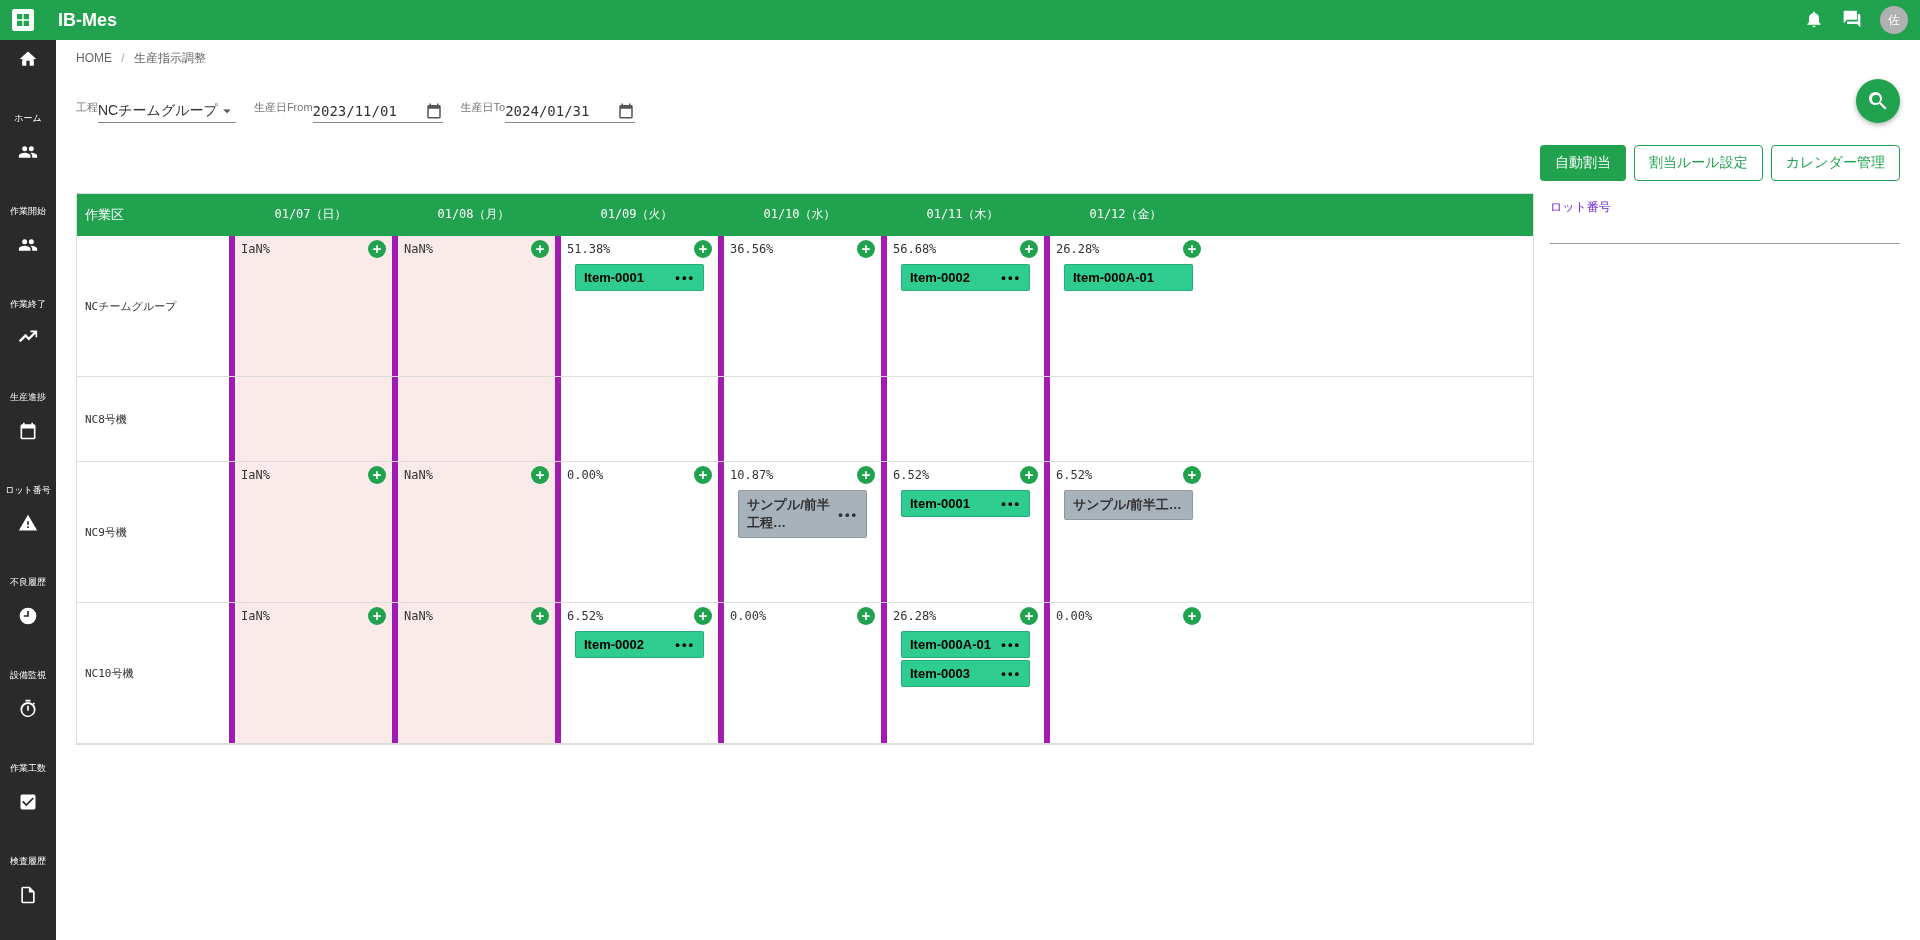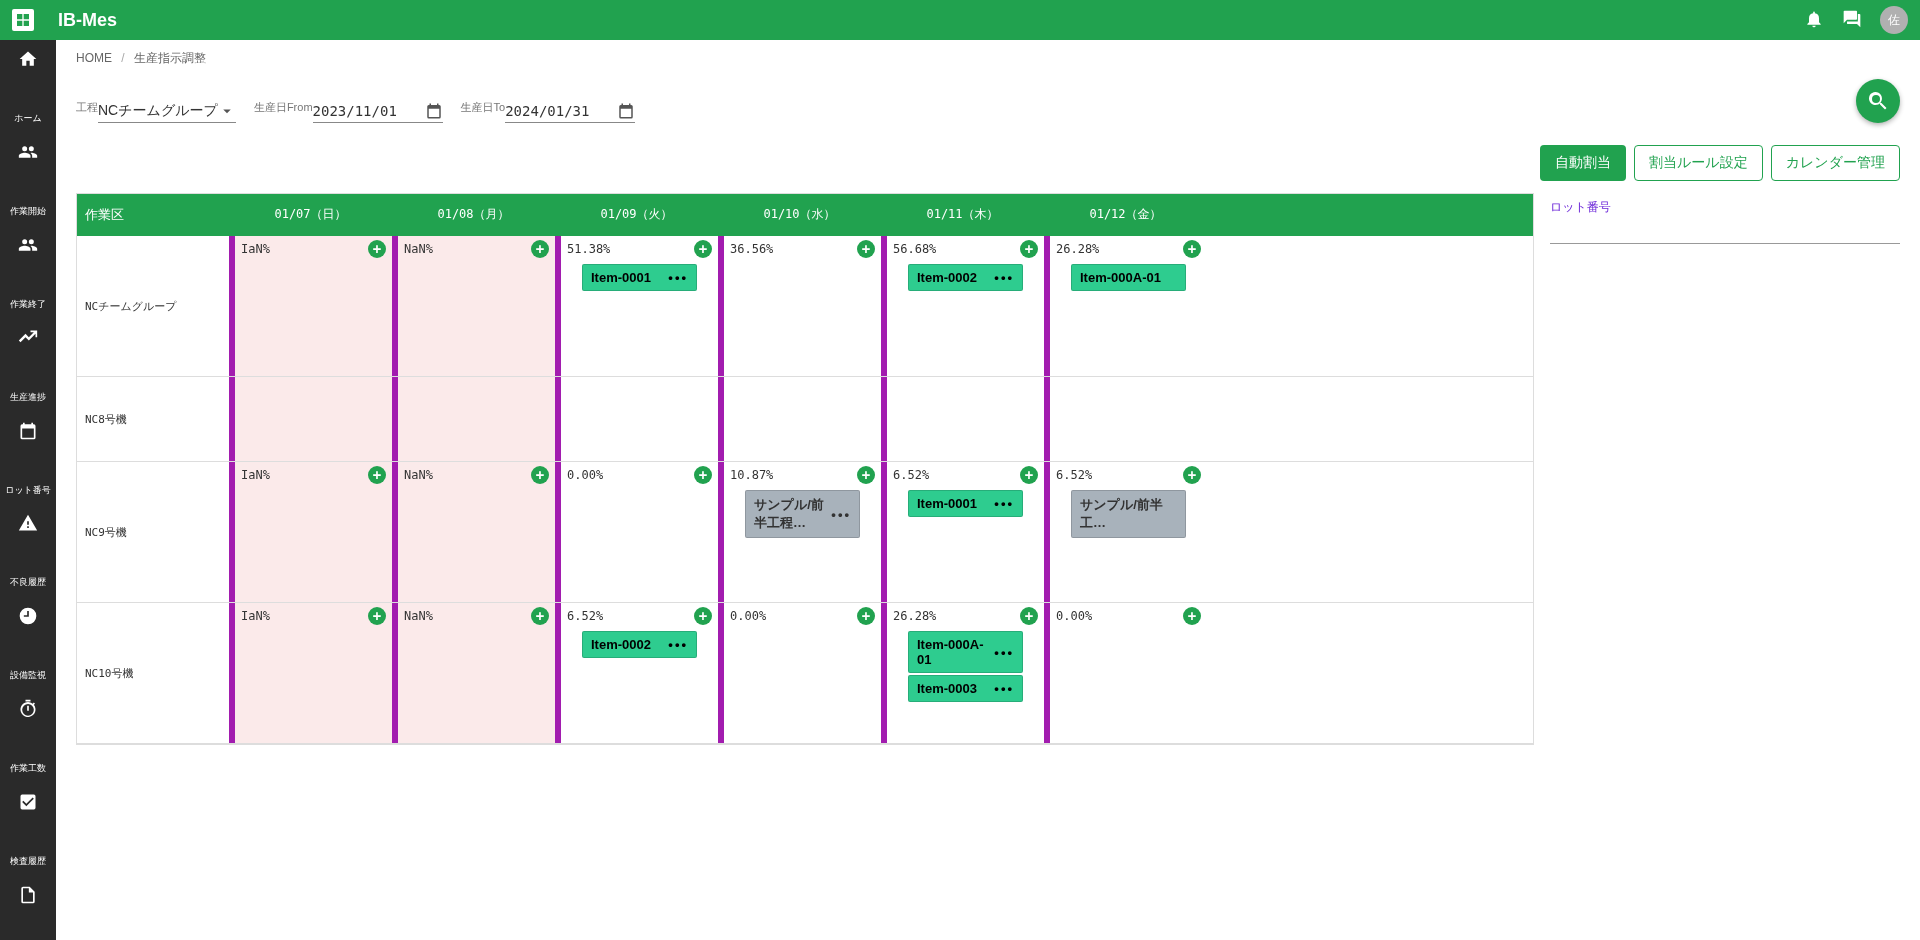--- a/index.html
+++ b/index.html
@@ -55,21 +55,21 @@
 .sched-body { }
 .sched-row { display: grid; grid-template-columns: 152px repeat(6, 163px); border-bottom: 1px solid #ddd; }
 .row-label { padding: 8px; font-size: 11px; color: #333; display: flex; align-items: center; font-family: monospace; }
 .row-label.tall { min-height: 140px; }
 .row-label.med { min-height: 84px; }
 .day-cell { border-left: 6px solid #a21caf; position: relative; padding: 0; }
 .day-cell.off { background: #fbeaea; }
 .cell-top { display: flex; align-items: center; justify-content: space-between; padding: 4px 6px; font-family: monospace; font-size: 12px; color: #333; }
 .add-circle { width: 18px; height: 18px; border-radius: 50%; background: #21a24f; display: inline-flex; align-items: center; justify-content: center; color: #fff; font-weight: bold; font-size: 14px; line-height: 1; cursor: pointer; }
 .cell-items { padding: 0 4px; }
-.task { display: flex; align-items: center; justify-content: space-between; padding: 5px 8px; margin: 2px 17px; border-radius: 2px; font-size: 13px; font-weight: 600; border: 1px solid rgba(0,0,0,0.15); }
+.task { display: flex; align-items: center; justify-content: space-between; padding: 5px 8px; margin: 2px 10px; border-radius: 2px; font-size: 13px; font-weight: 600; border: 1px solid rgba(0,0,0,0.15); }
 .task.green { background: #2ecc8f; color: #000; }
 .task.gray { background: #a8b2bb; color: #333; }
 .task .dots { letter-spacing: 2px; font-weight: bold; cursor: pointer; }
 </style>
 </head>
 <body>
 
 <div class="topbar">
   <div class="topbar-left">
     <span class="logo-icon">

